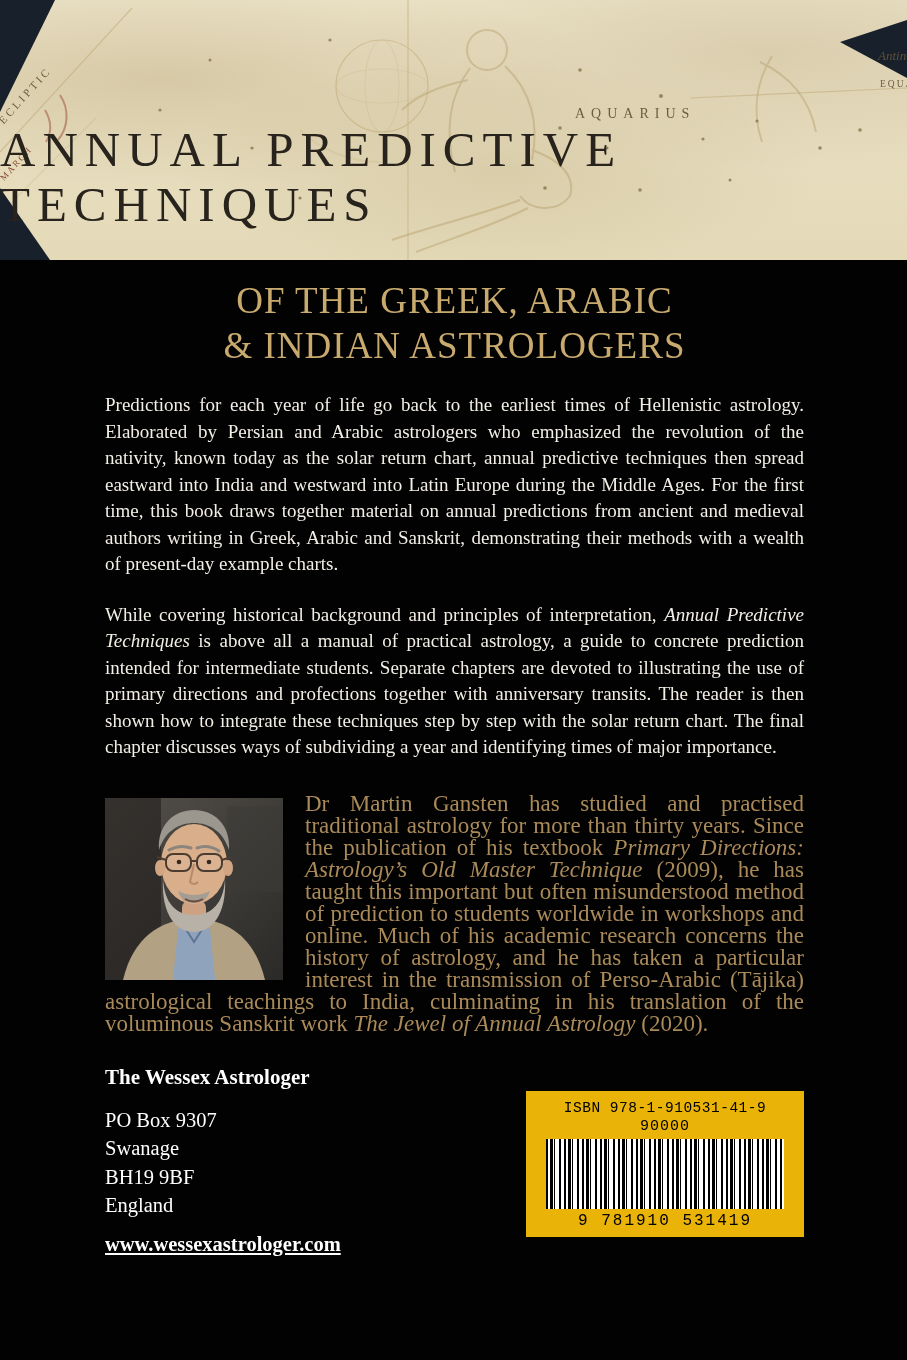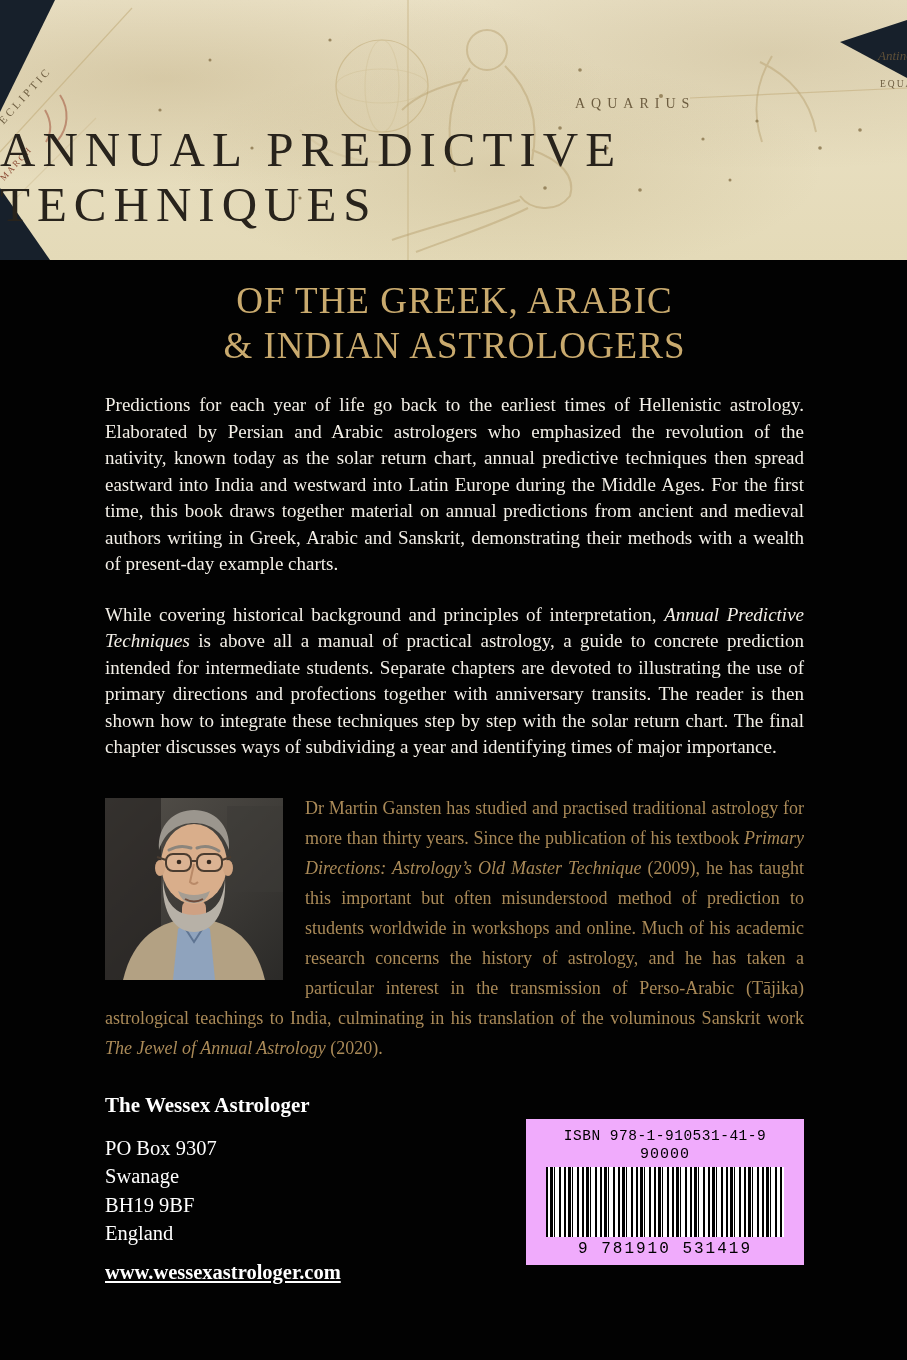--- a/index.html
+++ b/index.html
@@ -12,21 +12,21 @@
   .banner{
     position:relative;height:260px;overflow:hidden;
     background:
       radial-gradient(ellipse at 18% 30%, rgba(164,140,90,.28), transparent 42%),
       radial-gradient(ellipse at 55% 65%, rgba(168,146,98,.22), transparent 46%),
       radial-gradient(ellipse at 85% 20%, rgba(158,136,90,.22), transparent 40%),
       linear-gradient(#ece3c8, #e4dab8);
   }
   .banner svg.art{position:absolute;inset:0;}
   .banner-label{position:absolute;color:#6d5d40;z-index:2;}
-  .lbl-aquarius{left:575px;top:96px;font-size:14px;letter-spacing:6px;}
+  .lbl-aquarius{left:575px;top:106px;font-size:14px;letter-spacing:6px;}
   .lbl-antinous{left:878px;top:48px;font-size:13px;font-style:italic;color:#5f5038;}
   .lbl-equator{left:846px;top:79px;font-size:9.5px;letter-spacing:2px;margin-left:34px;}
   .lbl-ecliptic{left:-4px;top:118px;font-size:11px;letter-spacing:3px;transform:rotate(-48deg);transform-origin:left top;}
   .lbl-march{left:-2px;top:176px;font-size:9px;letter-spacing:2px;color:#8a4a33;transform:rotate(-48deg);transform-origin:left top;}
   .banner-title{
     position:absolute;left:0;right:0;top:122px;z-index:3;
     text-align:left;color:#28231c;
     font-size:49px;line-height:55px;letter-spacing:7px;font-weight:normal;
   }
   
@@ -35,36 +35,36 @@
     margin-top:18px;text-align:center;color:#c9aa6e;
     font-size:37px;line-height:45px;letter-spacing:1px;
   }
   .synopsis{
     margin:24px 0 0 0;color:#f3efe7;
     font-size:19px;line-height:26.5px;text-align:justify;
   }
   .synopsis.second{margin-top:24px;}
   .bio{
     margin-top:32px;color:#aa8a58;
-    font-size:18px;line-height:30px;text-align:justify;
+    font-size:23px;line-height:22px;text-align:justify;
   }
   .bio .photo{
     float:left;width:178px;height:182px;margin:5px 22px 6px 0;
     background:#333;
   }
   .bio .photo svg{display:block;}
   em{font-style:italic;}
   
   .footer{display:flex;justify-content:space-between;align-items:flex-start;margin-top:30px;}
   .publisher{color:#ffffff;font-size:20.5px;}
   .publisher .name{font-size:21px;font-weight:bold;margin-bottom:16px;}
   .publisher .addr{line-height:28.5px;}
   .publisher .website{font-weight:bold;margin-top:13px;text-decoration:underline;}
   .barcode{
-    width:278px;background:#f0abfc;color:#000;
+    width:278px;background:#eab308;color:#000;
     padding:9px 12px 7px;margin-top:26px;box-sizing:border-box;
   }
   .barcode .isbn{font-family:"Liberation Mono", monospace;font-size:14.5px;text-align:center;letter-spacing:0.5px;white-space:nowrap;}
   .barcode .price{font-family:"Liberation Mono", monospace;font-size:15px;text-align:center;margin-top:2px;letter-spacing:1px;}
   .barcode .bars{
     height:70px;margin:4px 8px 2px;
     background:repeating-linear-gradient(90deg,
       #000 0 2px,#fff 2px 4px,#000 4px 7px,#fff 7px 8px,
       #000 8px 9px,#fff 9px 13px,#000 13px 15px,#fff 15px 18px);
   }

